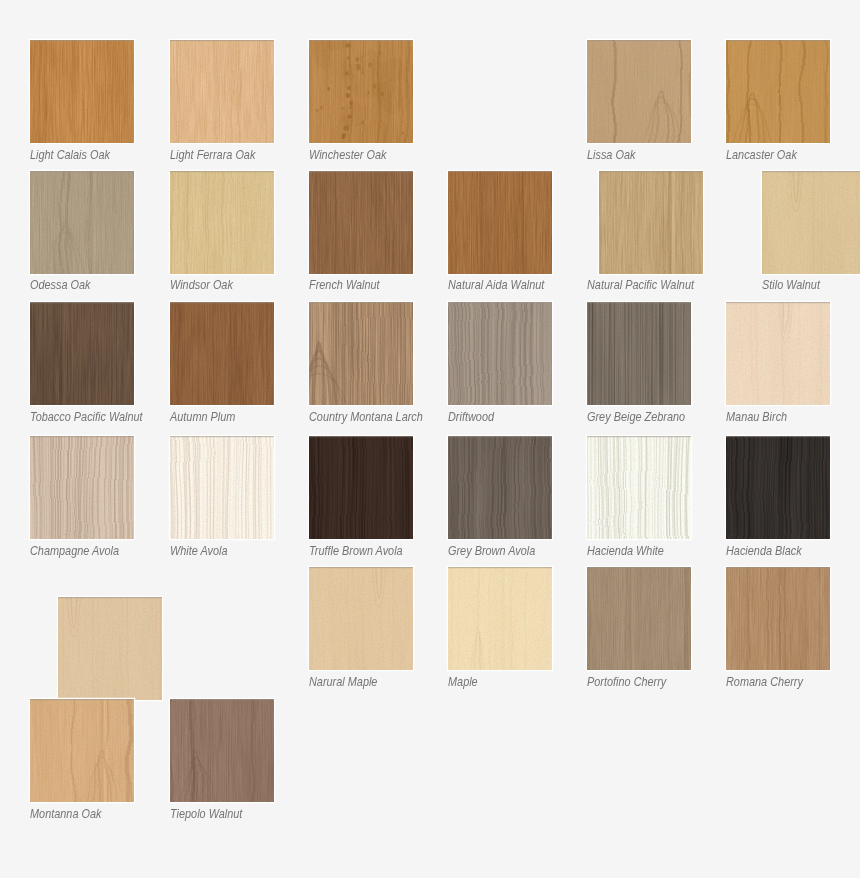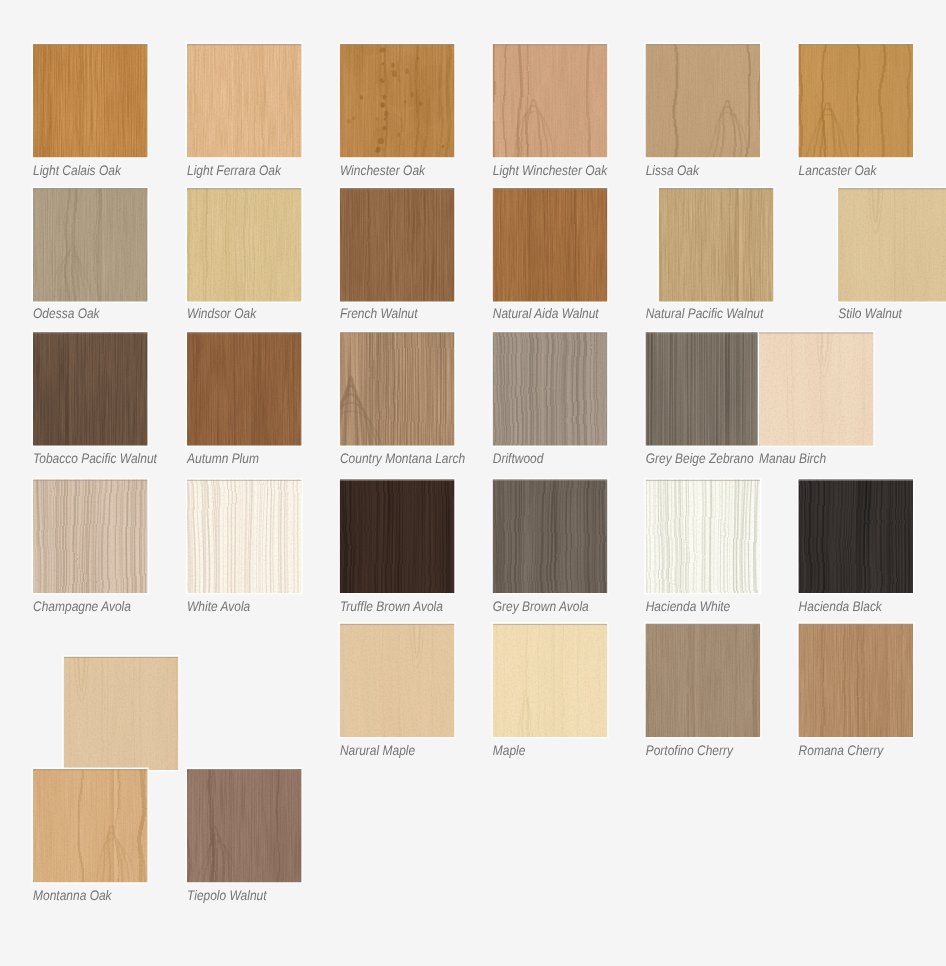--- a/index.html
+++ b/index.html
@@ -1591,44 +1591,20 @@
                   <path fill="none" stroke="#c89964" stroke-width="2.04" opacity="0.30" d="M60.3 -45 C 62.8 22.7, 62.2 70.0, 60.6 148"></path>
                   <path fill="none" stroke="#c89964" stroke-width="1.55" opacity="0.54" d="M-7.4 -45 C -11.6 22.7, -10.5 70.0, -7.8 148"></path>
                   <path fill="none" stroke="#c89964" stroke-width="1.22" opacity="0.43" d="M114.5 -45 C 113.3 22.7, 113.6 70.0, 114.4 148"></path>
                 </g>
               </g>
             </g>
             <rect x="0" y="0" width="104" height="1.2" fill="#9c9189" opacity="0.55"></rect>
           </svg>
         </div>
         <div class="label">Light Ferrara Oak</div>
-      </div>
-      <div class="cell" style="left: 447.8px; top: 40px;">
-        <div class="swwrap">
-          <svg class="sw" viewBox="0 0 104 103" width="104" height="103" preserveAspectRatio="none">
-            <g clip-path="url(#clip3)">
-              <g filter="url(#wf3)">
-                <rect x="-40" y="-40" width="184" height="183" fill="#d6a986"></rect>
-                <g>
-                  <path fill="none" stroke="#aa7d56" stroke-width="2.51" opacity="0.68" d="M0.7 -45 C 0.2 22.7, 0.4 70.0, 0.7 148"></path>
-                  <path fill="none" stroke="#aa7d56" stroke-width="2.44" opacity="0.62" d="M15.8 -45 C 29.8 22.7, 26.3 70.0, 17.2 148"></path>
-                  <path fill="none" stroke="#aa7d56" stroke-width="2.60" opacity="0.46" d="M93.0 -45 C 82.2 22.7, 84.9 70.0, 91.9 148"></path>
-                  <path fill="none" stroke="#aa7d56" stroke-width="2.63" opacity="0.59" d="M2.1 -45 C -1.9 22.7, -0.9 70.0, 1.7 148"></path>
-                  <path fill="none" stroke="#aa7d56" stroke-width="1.13" opacity="0.54" d="M28.1 -45 C 33.2 22.7, 31.9 70.0, 28.6 148"></path>
-                  <path fill="none" stroke="#aa7d56" stroke-width="1.44" opacity="0.64" d="M16.5 -45 C 6.8 22.7, 9.2 70.0, 15.5 148"></path>
-                  <path fill="none" stroke="#aa7d56" stroke-width="1.90" opacity="0.45" d="M30.0 148 C 30.0 20.6, 44.0 20.6, 44.0 148"></path>
-                  <path fill="none" stroke="#aa7d56" stroke-width="1.55" opacity="0.37" d="M23.0 148 C 23.0 27.8, 51.0 27.8, 51.0 148"></path>
-                  <path fill="none" stroke="#aa7d56" stroke-width="1.20" opacity="0.29" d="M16.0 148 C 16.0 35.0, 58.0 35.0, 58.0 148"></path>
-                </g>
-              </g>
-            </g>
-            <rect x="0" y="0" width="104" height="1.2" fill="#9c9189" opacity="0.55"></rect>
-          </svg>
-        </div>
-        <div class="label">Light Winchester Oak</div>
       </div>
       <div class="cell" style="left: 586.8px; top: 40px;">
         <div class="swwrap">
           <svg class="sw" viewBox="0 0 104 103" width="104" height="103" preserveAspectRatio="none">
             <g clip-path="url(#clip4)">
               <g filter="url(#wf4)">
                 <rect x="-40" y="-40" width="184" height="183" fill="#c7a780"></rect>
                 <g>
                   <path fill="none" stroke="#9d7f56" stroke-width="1.20" opacity="0.51" d="M112.4 -45 C 97.7 22.7, 101.3 70.0, 110.9 148"></path>
                   <path fill="none" stroke="#9d7f56" stroke-width="2.38" opacity="0.57" d="M113.5 -45 C 114.3 22.7, 114.1 70.0, 113.6 148"></path>
@@ -2086,21 +2062,21 @@
                   <path fill="none" stroke="#3a322a" stroke-width="0.51" opacity="0.39" d="M110.3 -45 C 109.4 30.9, 111.1 72.1, 110.0 148"></path>
                   <path fill="none" stroke="#3a322a" stroke-width="1.39" opacity="0.42" d="M111.8 -45 C 111.8 30.9, 111.9 72.1, 111.8 148"></path>
                 </g>
               </g>
             </g>
             <rect x="0" y="0" width="104" height="1.2" fill="#9c9189" opacity="0.55"></rect>
           </svg>
         </div>
         <div class="label">Grey Beige Zebrano</div>
       </div>
-      <div class="cell" style="left: 690px; top: 302px;">
+      <div class="cell" style="left: 726px; top: 302px;">
         <div class="swwrap">
           <svg class="sw" viewBox="0 0 104 103" width="104" height="103" preserveAspectRatio="none">
             <g clip-path="url(#clip17)">
               <g filter="url(#wf17)">
                 <rect x="-40" y="-40" width="184" height="183" fill="#f1dbc1"></rect>
                 <g>
                   <path fill="none" stroke="#d5ba97" stroke-width="1.27" opacity="0.15" d="M93.5 -45 C 95.1 22.7, 94.7 70.0, 93.7 148"></path>
                   <path fill="none" stroke="#d5ba97" stroke-width="1.19" opacity="0.14" d="M70.9 -45 C 75.4 22.7, 74.2 70.0, 71.3 148"></path>
                   <path fill="none" stroke="#d5ba97" stroke-width="1.14" opacity="0.21" d="M30.9 -45 C 30.5 22.7, 30.6 70.0, 30.9 148"></path>
                   <path fill="none" stroke="#d5ba97" stroke-width="0.61" opacity="0.24" d="M93.4 -45 C 97.1 22.7, 96.2 70.0, 93.8 148"></path>

